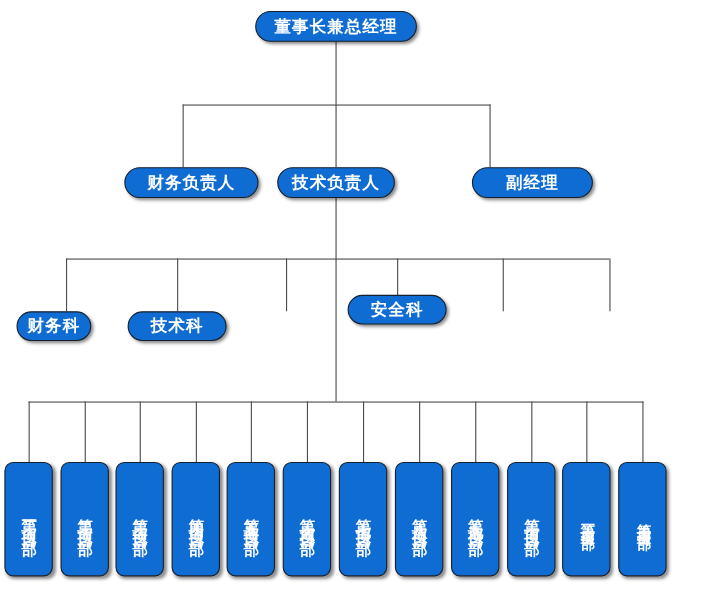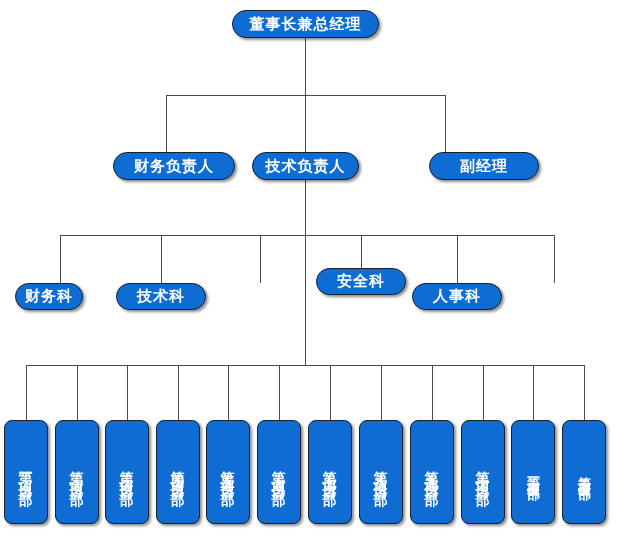--- a/index.html
+++ b/index.html
@@ -89,21 +89,20 @@
 
   <div class="node lv1" style="left:232px; top:10px; width:147px; height:28px;">董事长兼总经理</div>
 
   <div class="node lv2" style="left:113px; top:152px; width:122px; height:28px;">财务负责人</div>
   <div class="node lv2" style="left:252px; top:152px; width:107px; height:28px;">技术负责人</div>
   <div class="node lv2" style="left:392px; top:152px; width:110px; height:28px;margin-left:37px;">副经理</div>
 
   <div class="node lv3" style="left:15px; top:283px; width:68px; height:27px;">财务科</div>
   <div class="node lv3" style="left:100px; top:283px; width:90px; height:27px;margin-left:16px;">技术科</div>
   <div class="node lv3" style="left:316px; top:268px; width:90px; height:27px;">安全科</div>
-  <div class="node lv3" style="left:412px; top:283px; width:90px; height:27px;">人事科</div>
 
   <div class="node lv4" style="left:4px; top:420px; width:44px; height:104px;">
     <span class="vtext">第一项目部</span>
   </div>
   <div class="node lv4" style="left:55px; top:420px; width:44px; height:104px;">
     <span class="vtext">第二项目部</span>
   </div>
   <div class="node lv4" style="left:105px; top:420px; width:44px; height:104px;">
     <span class="vtext">第三项目部</span>
   </div>

